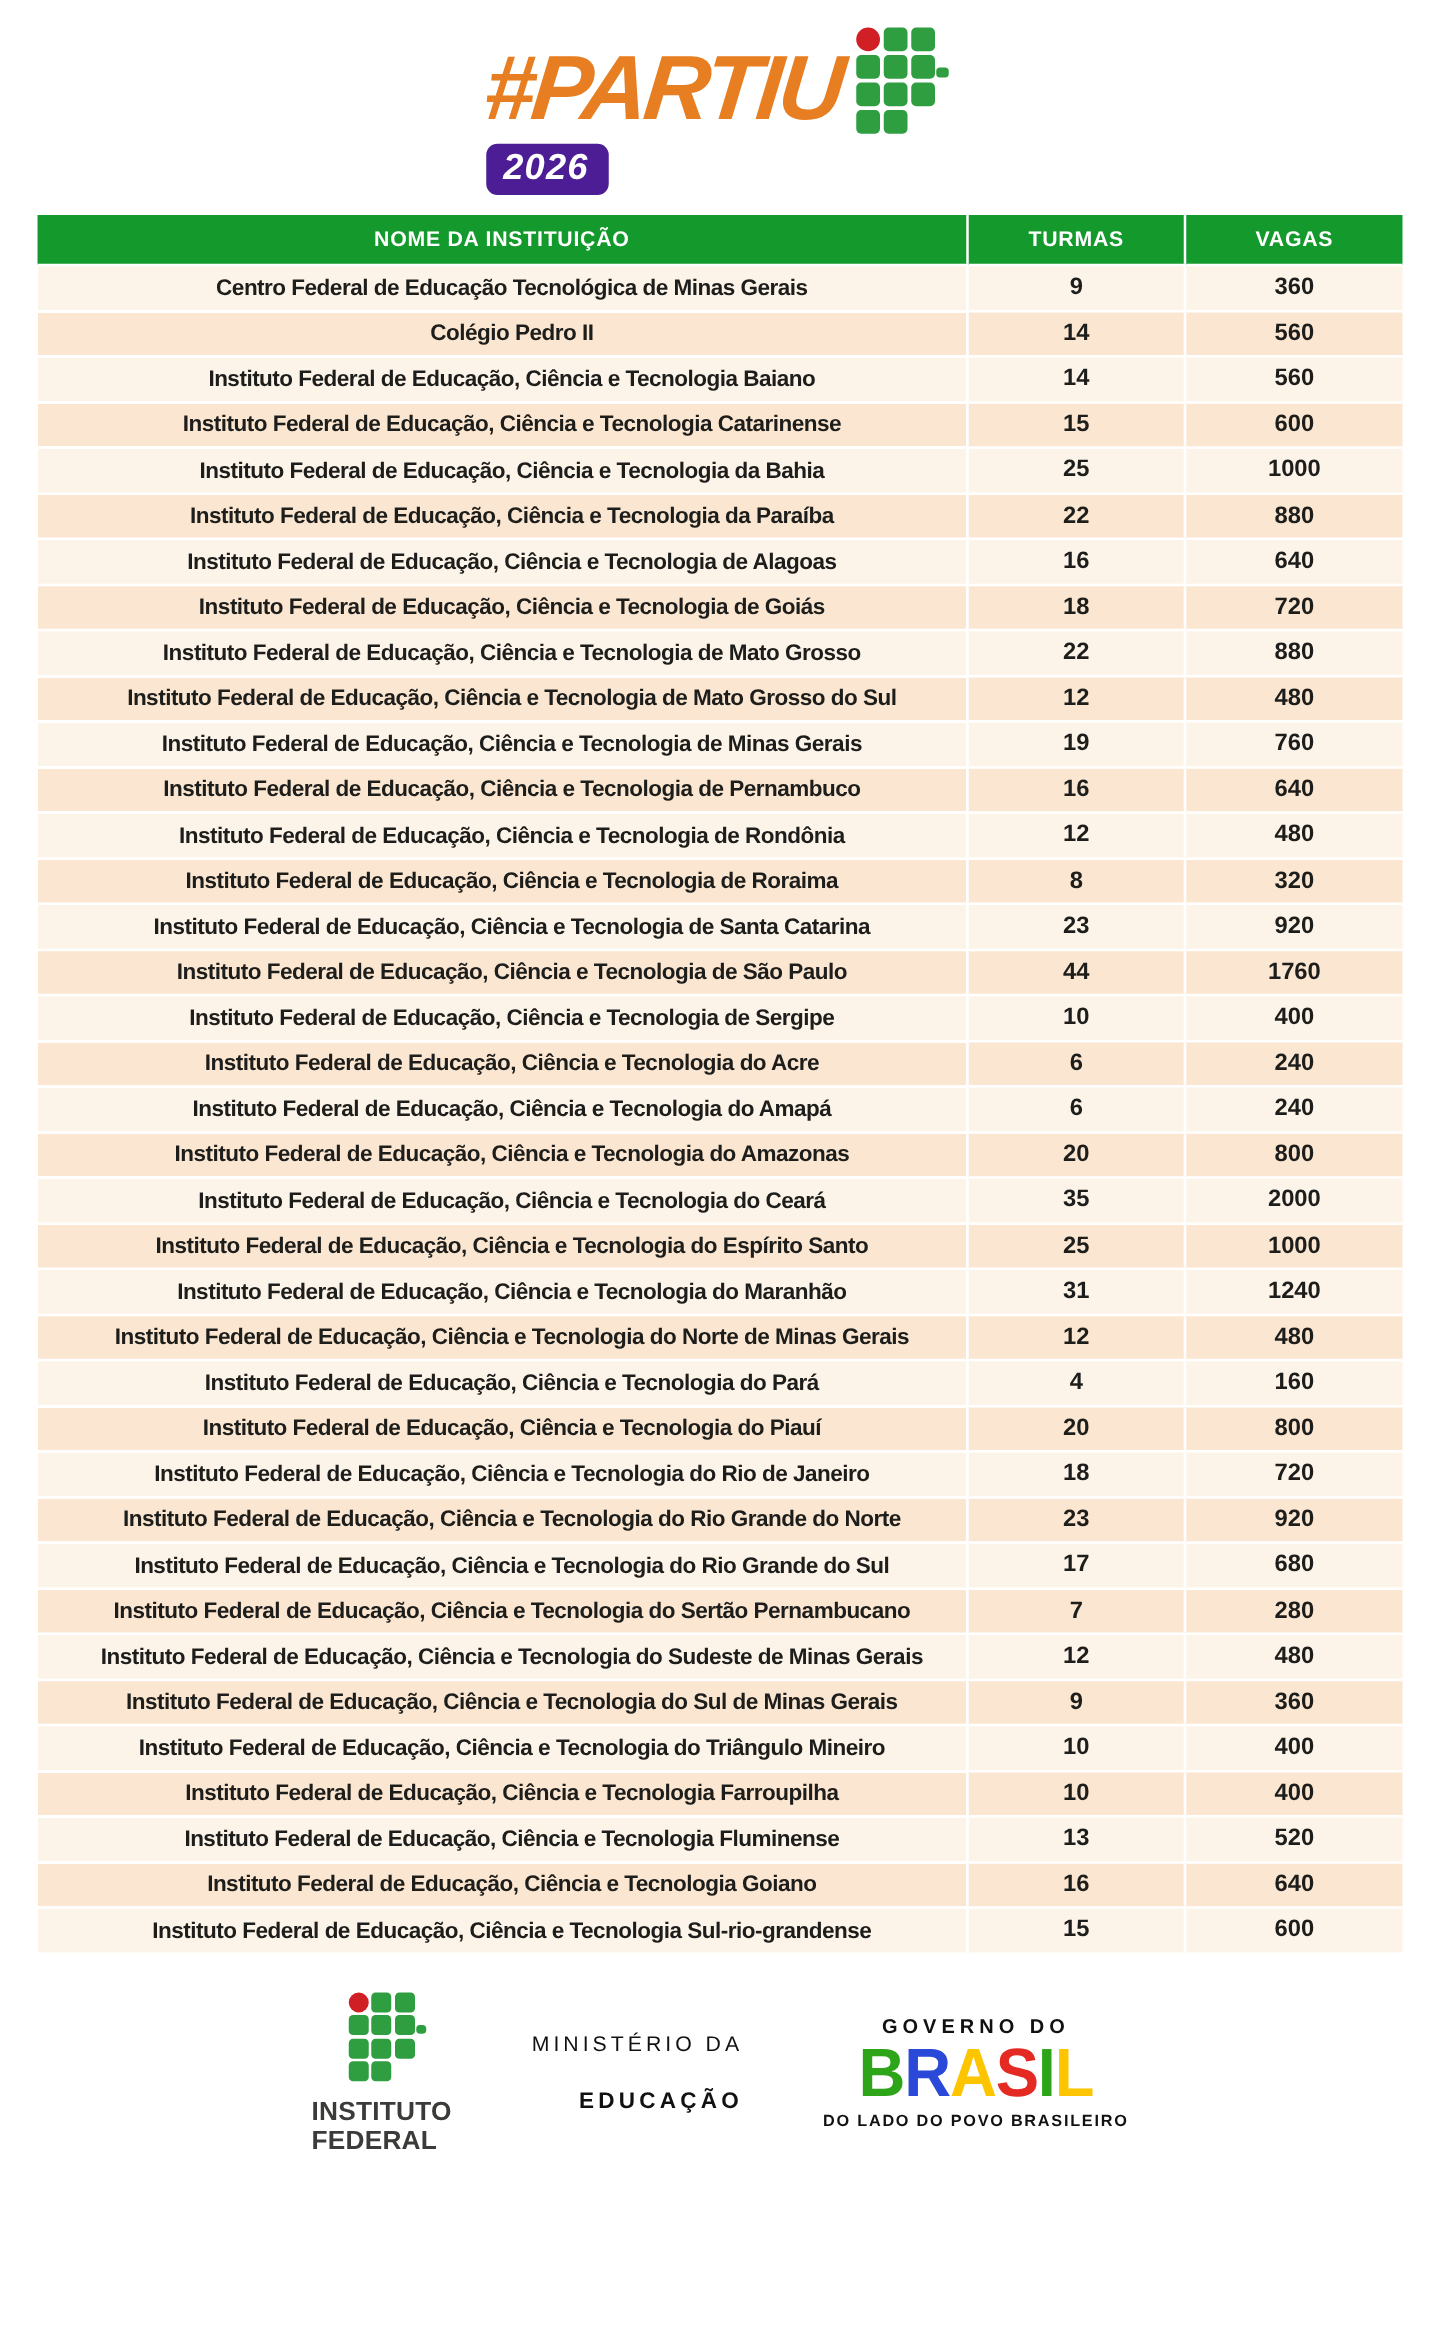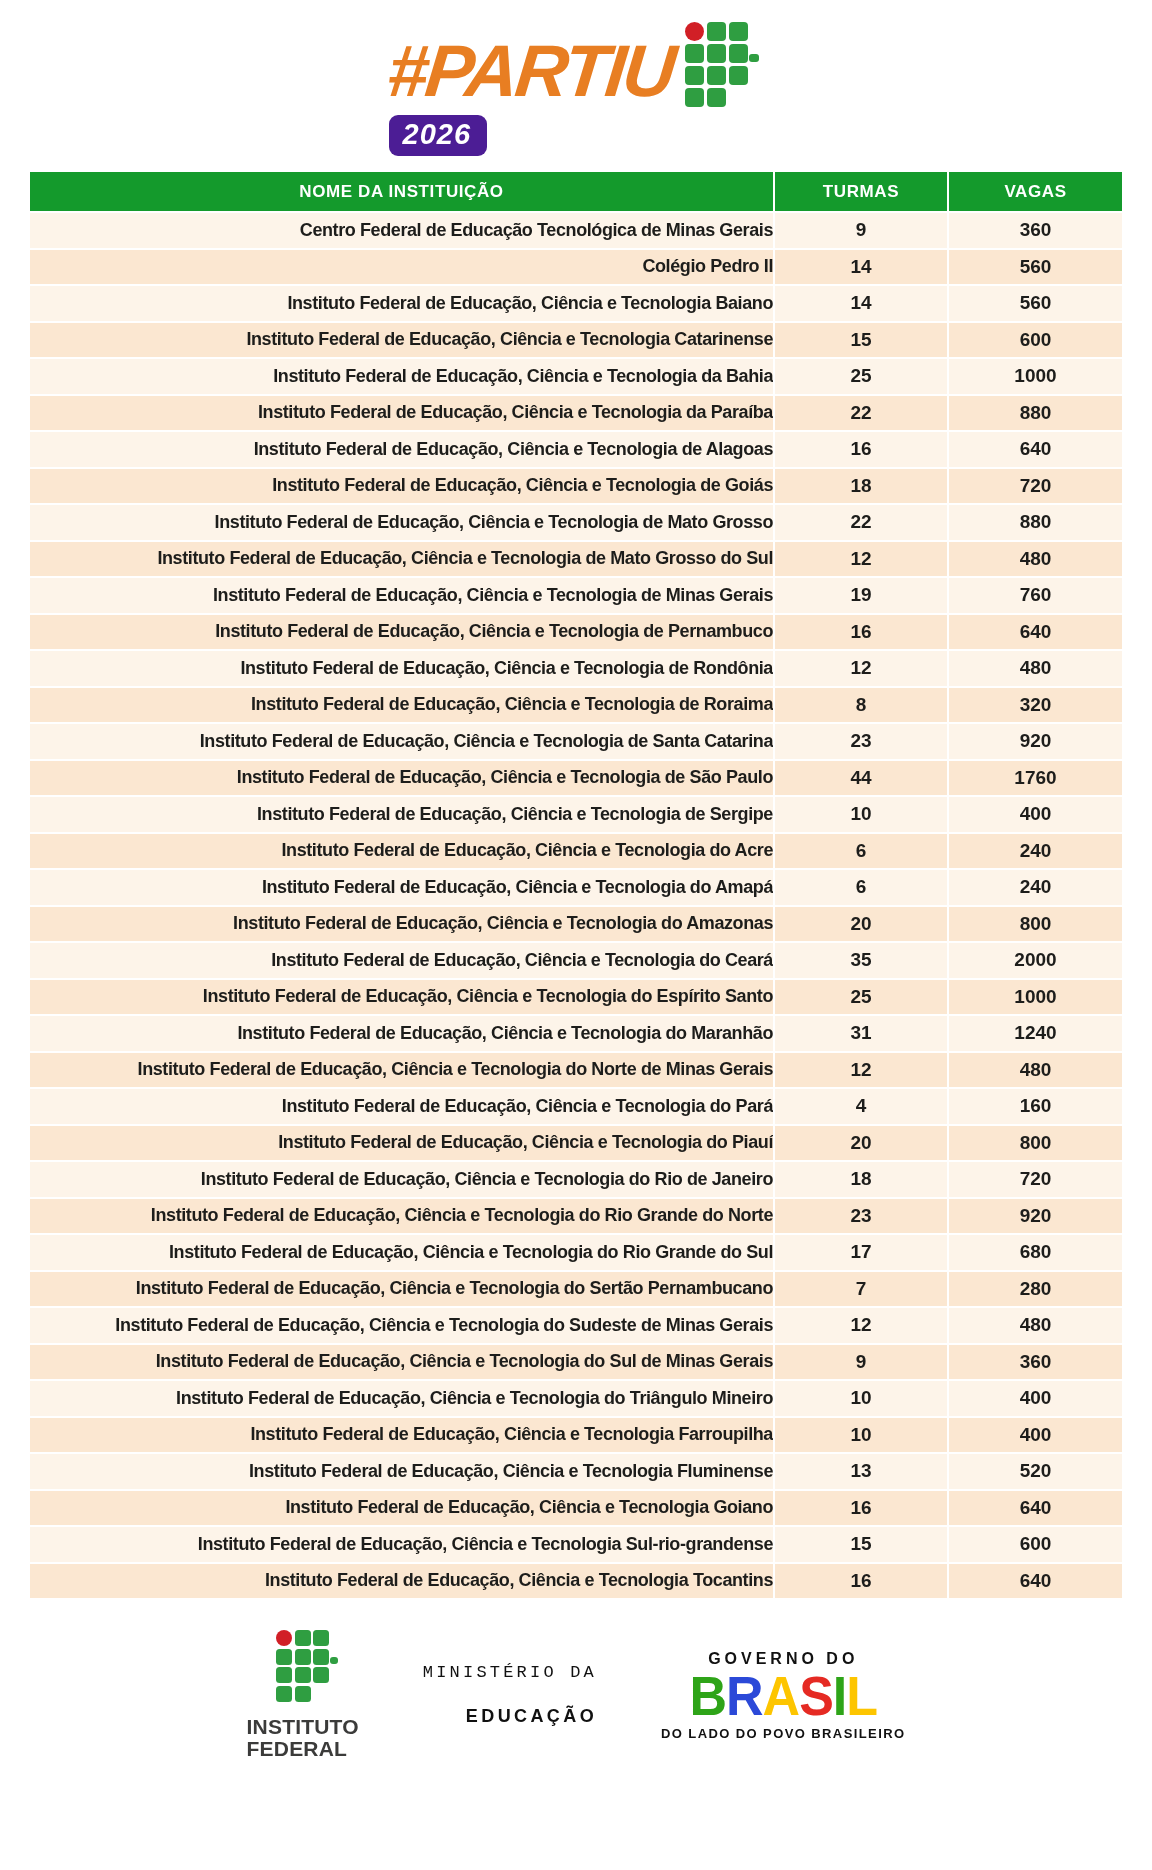--- a/index.html
+++ b/index.html
@@ -54,42 +54,42 @@
     font-size: 17px; font-weight: bold; letter-spacing: 0.6px;
     height: 40px; text-align: center;
   }
   th, td { border-bottom: 2px solid #ffffff; }
   th + th, td + td { border-left: 2px solid #ffffff; }
   td {
     height: 36.5px; color: #1d1d1b; font-weight: bold;
   }
   td.name {
     font-size: 18px; letter-spacing: -0.4px;
-    text-align: right; padding-left: 16px;
+    text-align: center; padding-left: 16px;
     white-space: nowrap; overflow: hidden;
   }
   td.num { font-size: 19px; text-align: center; }
   tr:nth-child(odd) td { background: #fdf4e9; }
   tr:nth-child(even) td { background: #fbe7d1; }
 
   
   .footer {
     margin-top: 30px;
     display: flex; justify-content: center; align-items: center;
     gap: 64px;
   }
   .if-lockup { display: flex; align-items: center; gap: 14px; flex-direction: column; }
   .footer-if .cell { width: 16px; height: 16px; border-radius: 3.5px; }
   .footer-if { grid-gap: 2.5px; }
   .if-words {
     color: #3b3b3a; font-weight: bold; font-size: 21px;
     line-height: 1.08; letter-spacing: 0.2px;
   }
   .mec { text-align: right; color: #111111; }
-  .mec-line1 { font-size: 17px; letter-spacing: 3.2px; font-weight: normal; font-family: Liberation Mono, monospace; }
+  .mec-line1 { font-size: 17px; letter-spacing: 3.2px; font-weight: normal; }
   .mec-line2 { font-size: 18px; letter-spacing: 3.4px; font-weight: bold; margin-top: 24px; }
   .gov { text-align: center; }
   .gov-top { font-size: 16px; font-weight: bold; letter-spacing: 4px; color: #111111; }
   .gov-brasil {
     font-size: 52px; font-weight: bold; letter-spacing: -1px;
     line-height: 1.0; margin: 2px 0 4px 0;
     transform: scaleY(1.05);
   }
   .gov-tagline { font-size: 13px; font-weight: bold; letter-spacing: 1.4px; color: #111111; }
 </style>
@@ -313,25 +313,20 @@
           </tr>
           <tr>
             <td class="name">Instituto Federal de Educação, Ciência e Tecnologia Goiano</td>
             <td class="num">16</td>
             <td class="num">640</td>
           </tr>
           <tr>
             <td class="name">Instituto Federal de Educação, Ciência e Tecnologia Sul-rio-grandense</td>
             <td class="num">15</td>
             <td class="num">600</td>
-          </tr>
-          <tr>
-            <td class="name">Instituto Federal de Educação, Ciência e Tecnologia Tocantins</td>
-            <td class="num">16</td>
-            <td class="num">640</td>
           </tr>
         </tbody>
     </table>
   </div>
 
   <div class="footer">
     <div class="if-lockup">
       <div class="if-grid footer-if" id="footer-if-grid">
           <div class="cell cell-c"></div>
           <div class="cell cell-s"></div>

